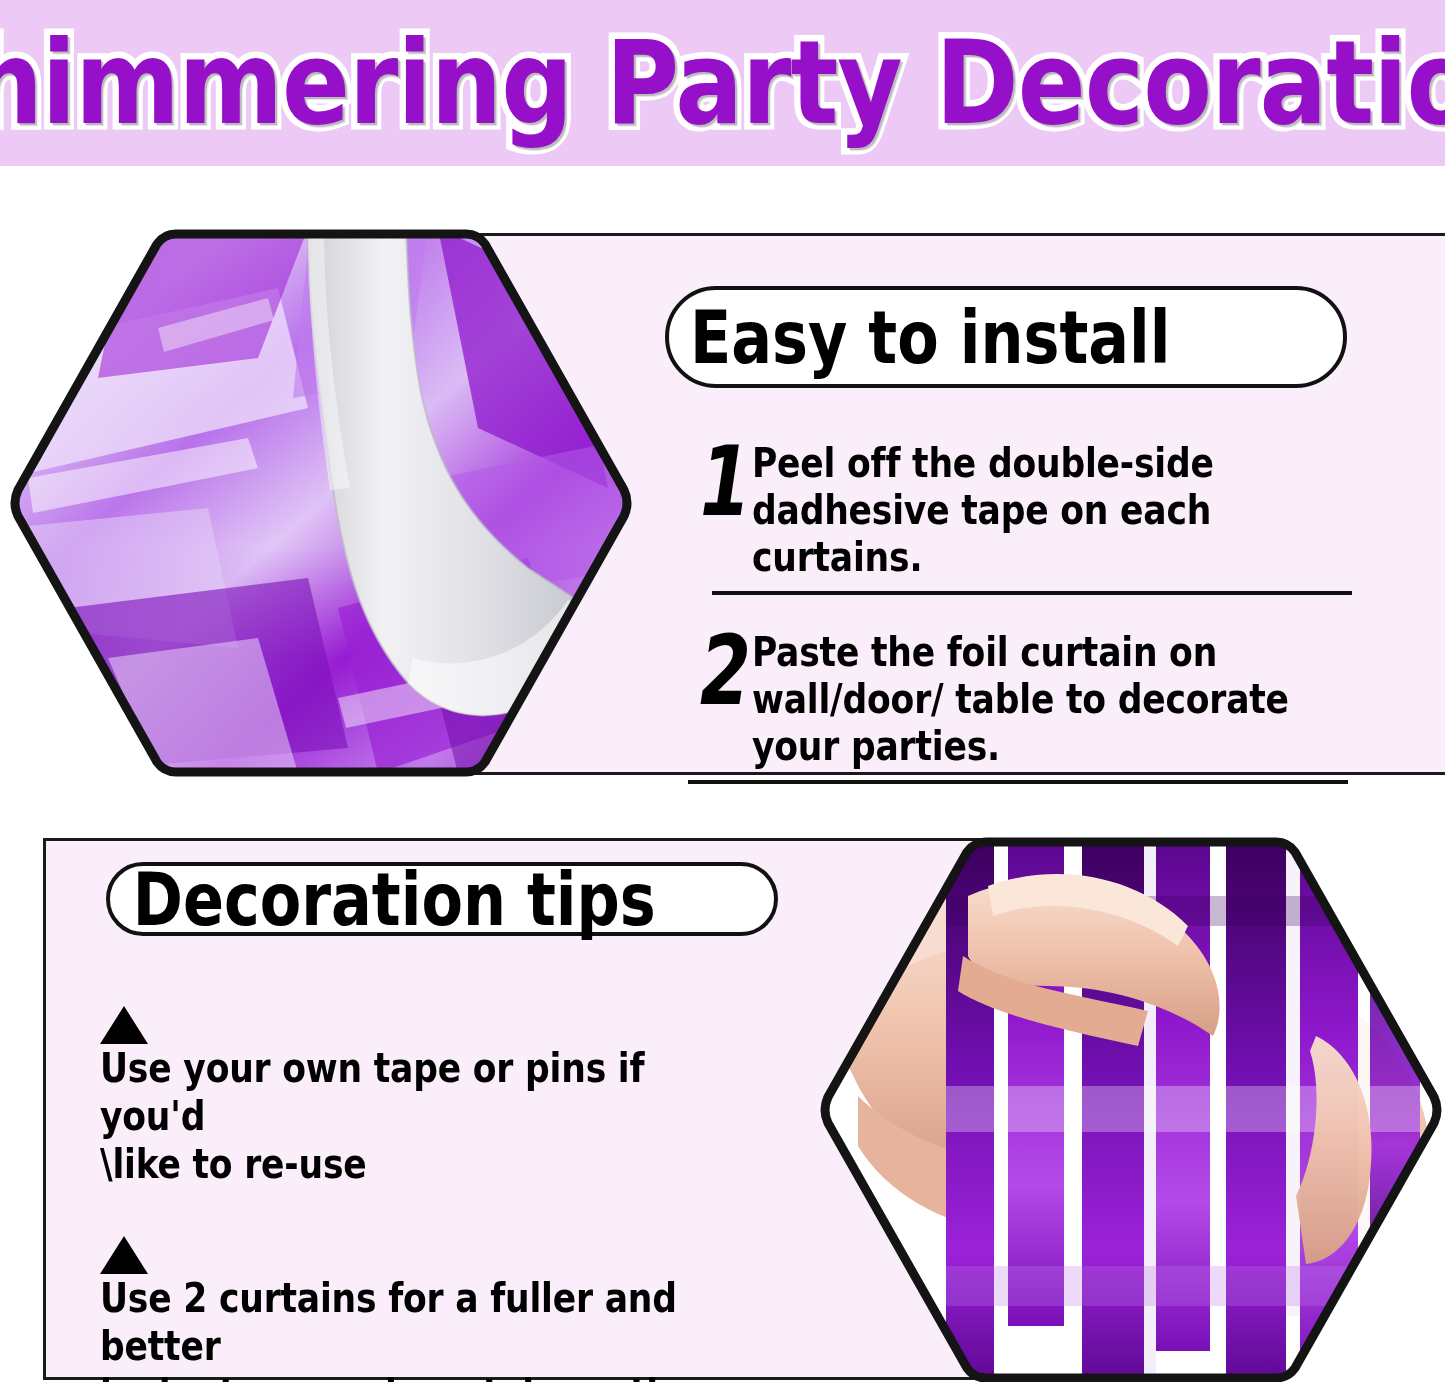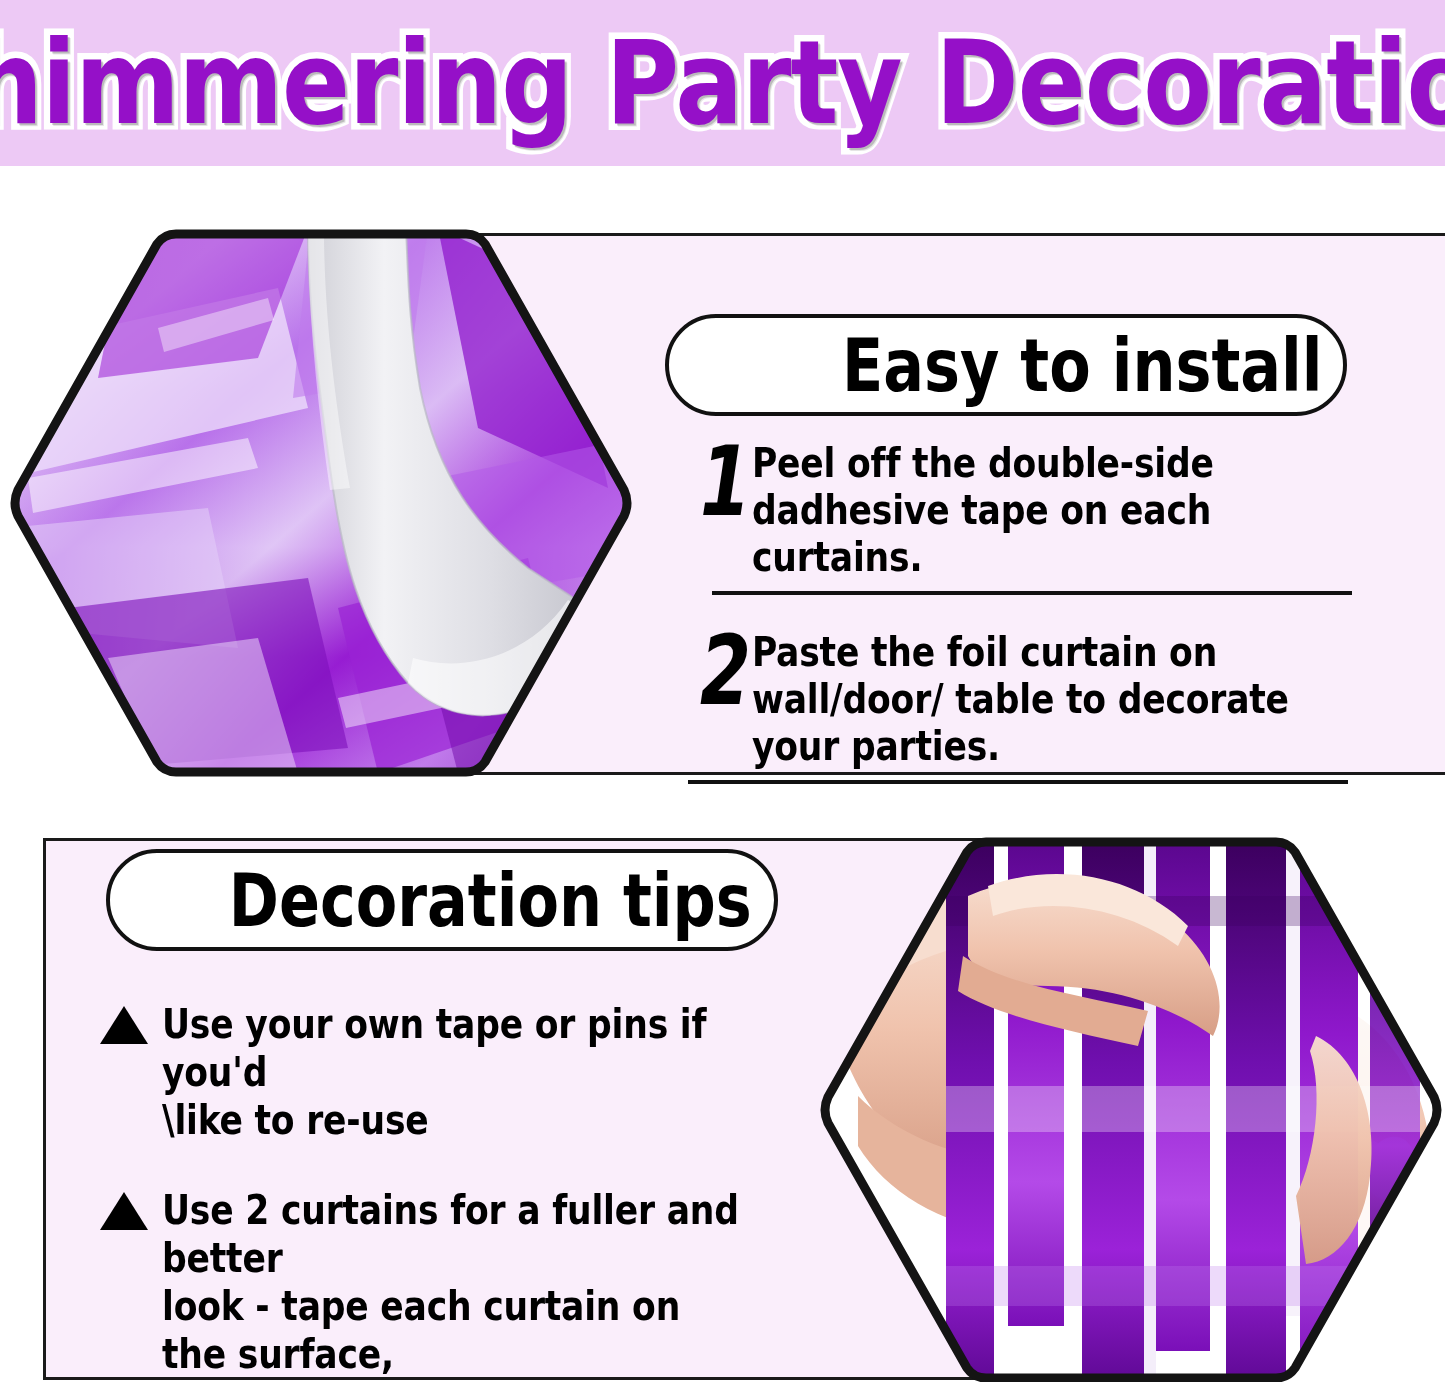--- a/index.html
+++ b/index.html
@@ -100,44 +100,43 @@
 
   
   .pill {
     position: absolute;
     background: #ffffff;
     border: 4px solid #111111;
     border-radius: 999px;
     box-sizing: border-box;
     display: flex;
     align-items: center;
-    justify-content: flex-end;
-    margin-top: 28px;
+    justify-content: flex-start;
   }
   .pill-text {
     font-family: "Liberation Sans Narrow", "DejaVu Sans Condensed", "Liberation Sans", sans-serif;
     font-weight: 700;
     color: #000000;
     white-space: nowrap;
     transform: scaleX(0.92);
     line-height: 1;
   }
   .pill-install {
     left: 665px;
     top: 286px;
     width: 682px;
     height: 102px;
   }
   .pill-install .pill-text { font-size: 73px; }
 
   .pill-tips {
     left: 106px;
-    top: 821px;
+    top: 862px;
     width: 672px;
-    height: 102px;
+    height: 74px;
   }
   .pill-tips .pill-text { font-size: 73px; }
 
   
   .steps {
     position: absolute;
     left: 700px;
     top: 440px;
     width: 660px;
   }
@@ -188,20 +187,21 @@
   .tips {
     position: absolute;
     left: 100px;
     top: 1000px;
     width: 680px;
   }
   .tip {
     display: flex;
     align-items: flex-start;
     margin-bottom: 42px;
+    flex-direction: column;
   }
   .tip:last-child { margin-bottom: 0; }
   .tri {
     flex: 0 0 auto;
     width: 0;
     height: 0;
     border-left: 24px solid transparent;
     border-right: 24px solid transparent;
     border-bottom: 38px solid #000000;
     margin-top: 6px;

